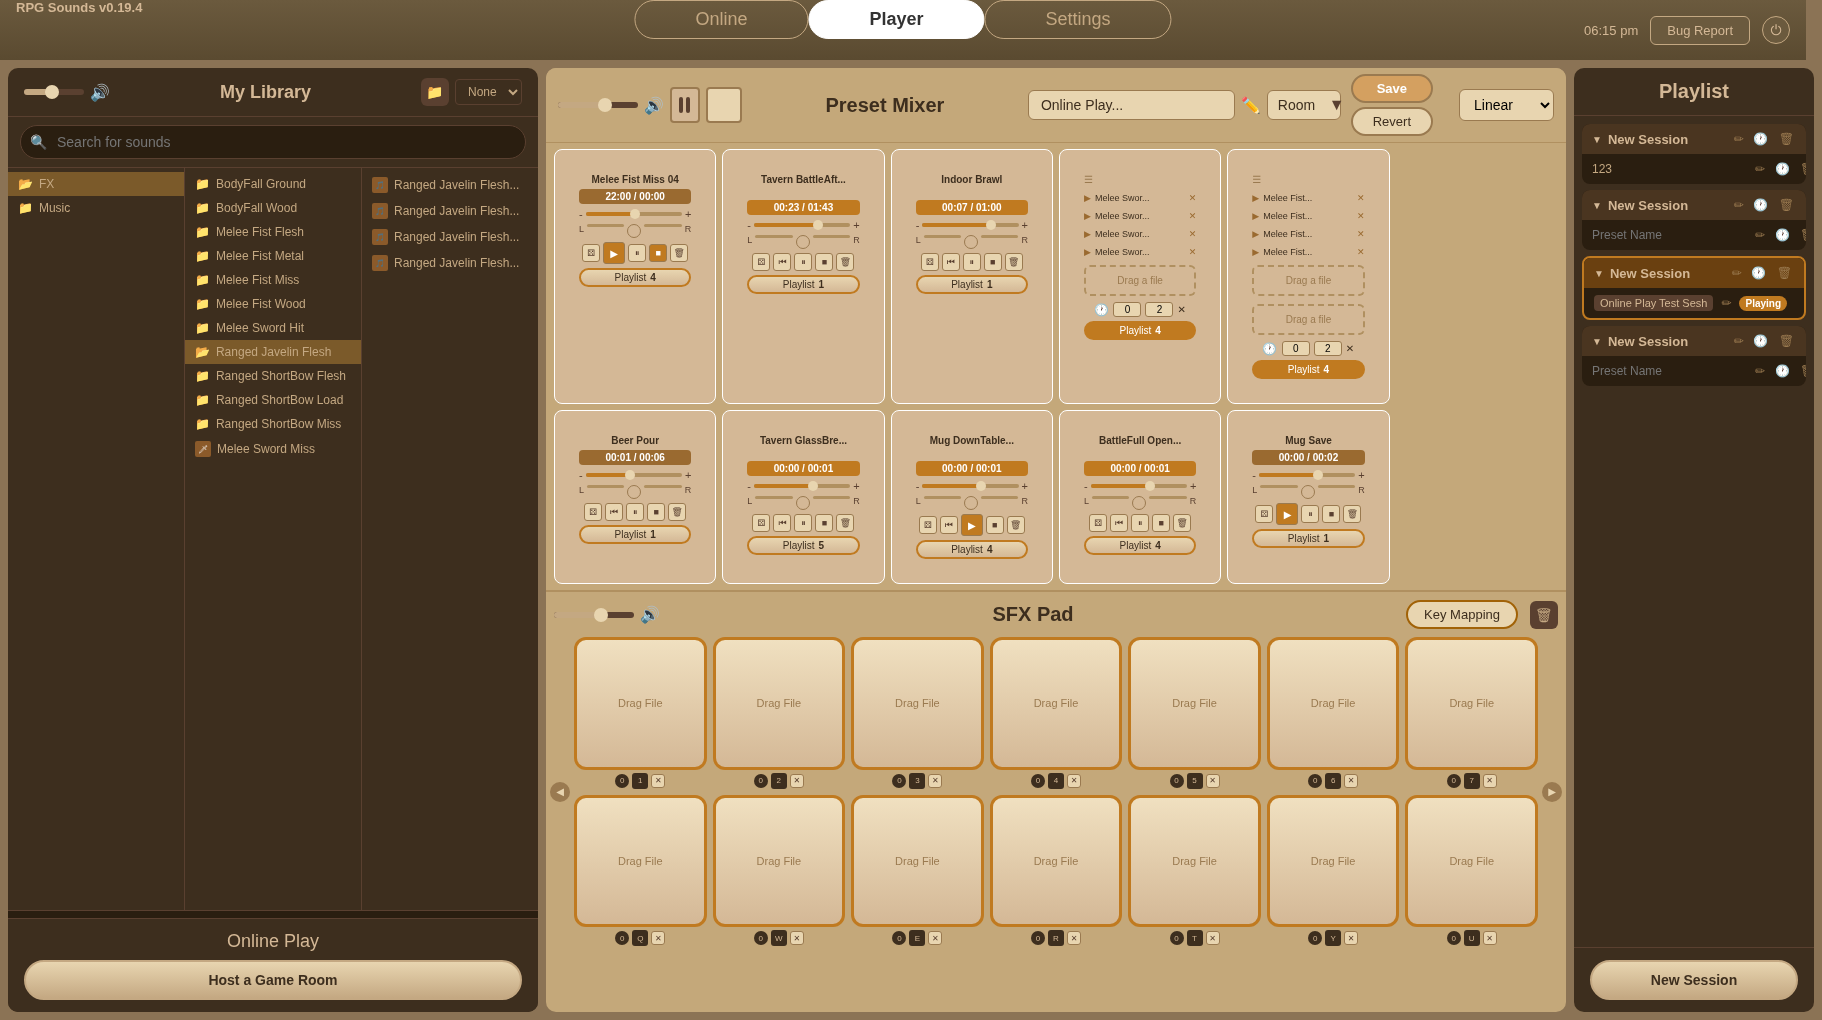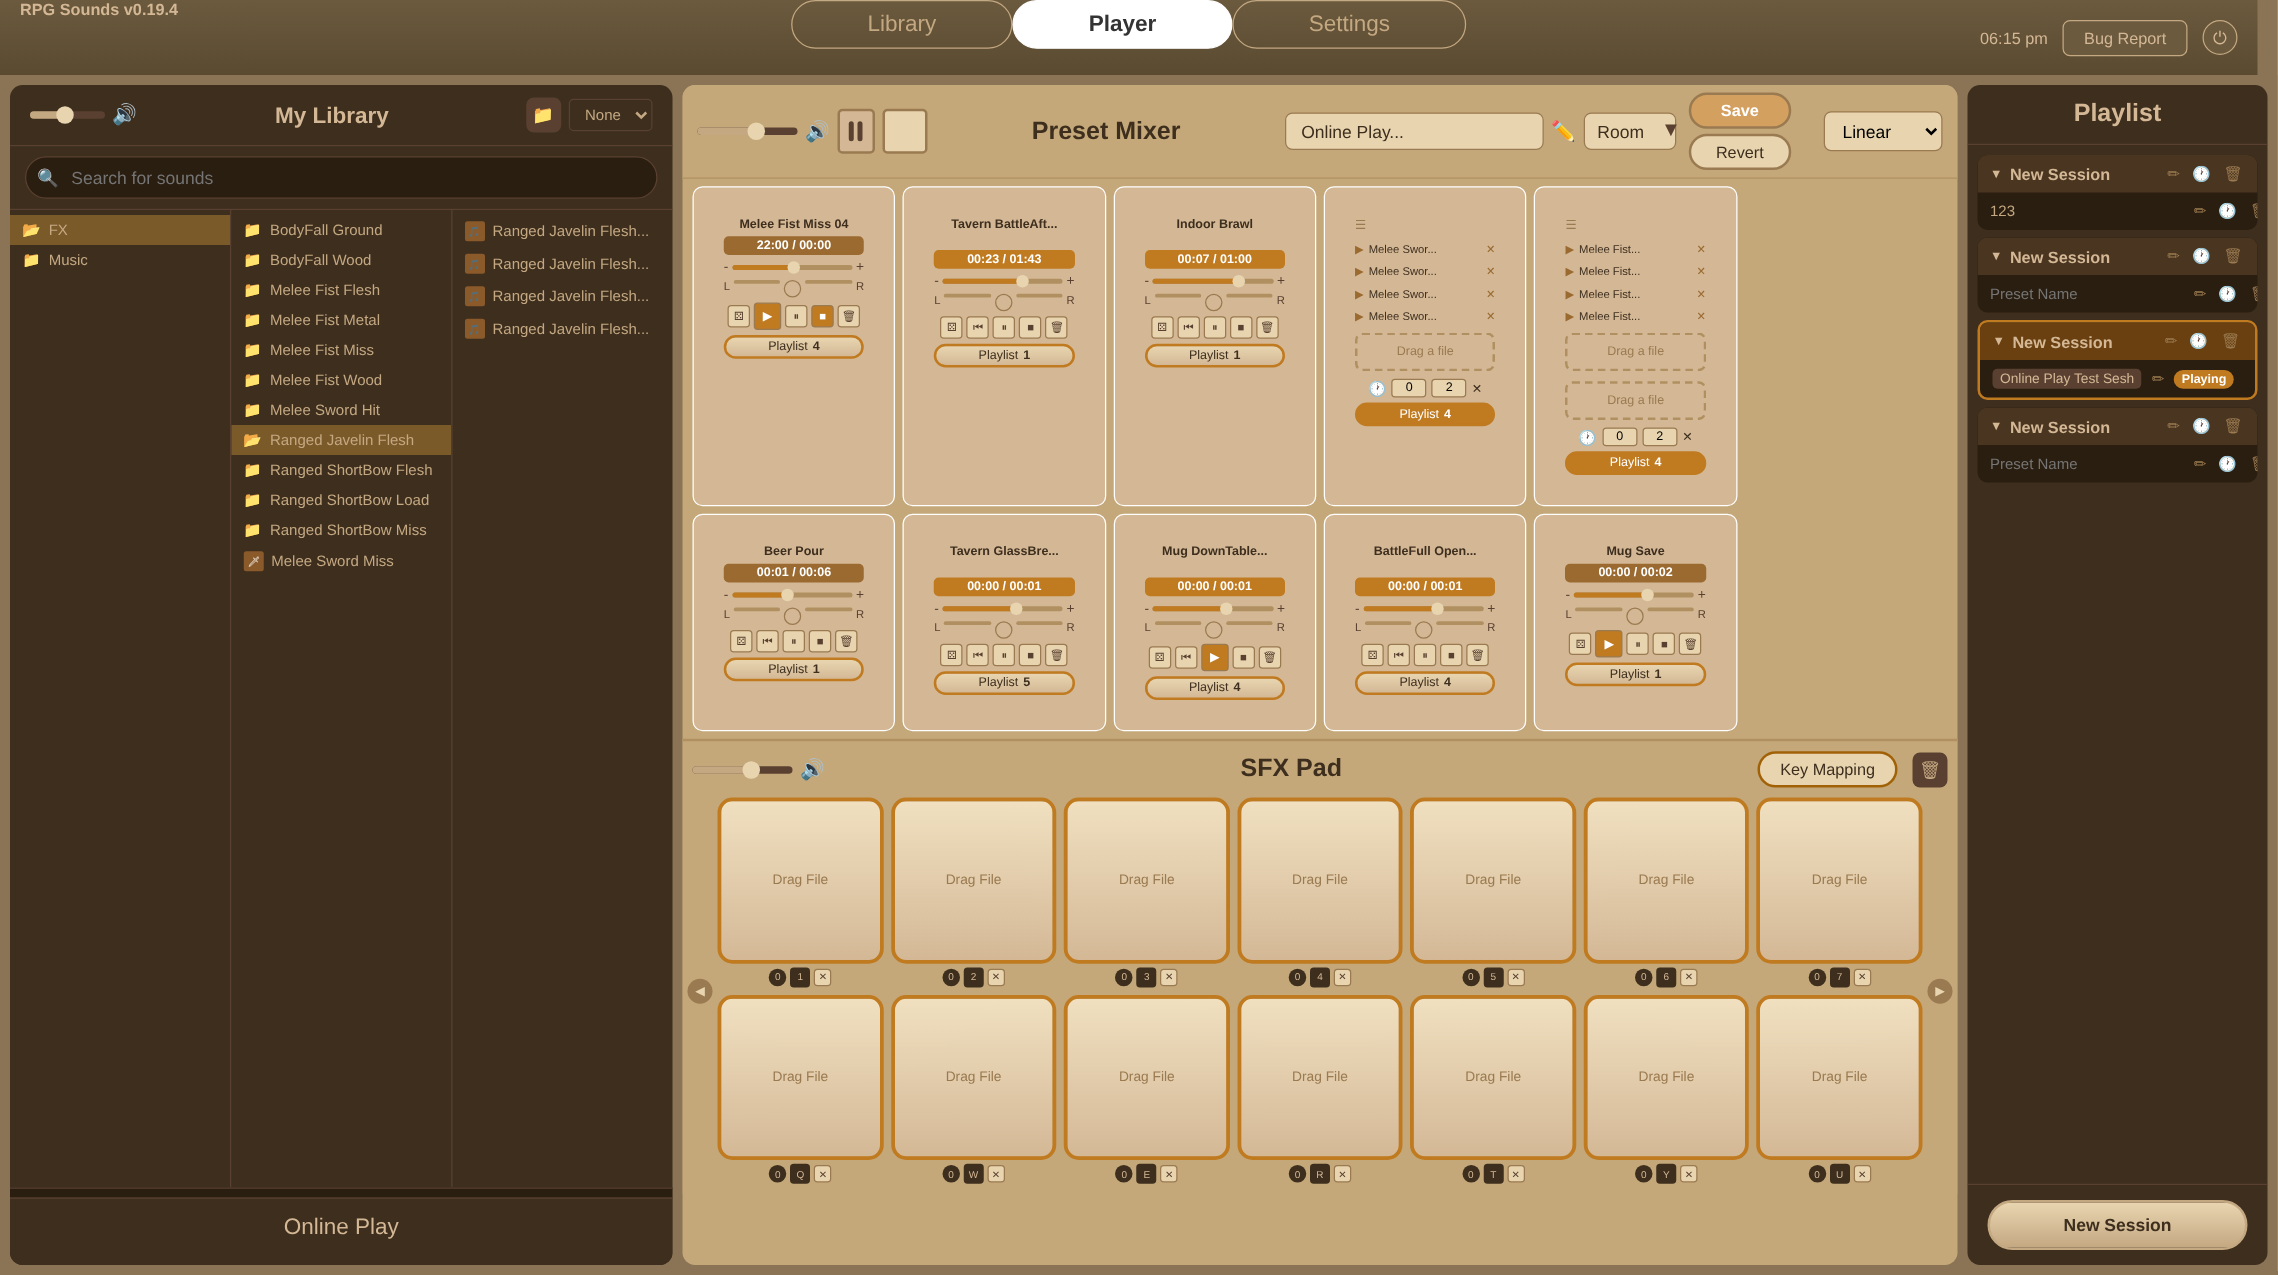--- a/index.html
+++ b/index.html
@@ -644,21 +644,21 @@
       padding: 1px;
     }
     .clock-icon { font-size: 12px; color: #5A4030; }
   </style>
 </head>
 <body>
 
 <div class="top-bar">
   <div class="app-title">RPG Sounds v0.19.4</div>
   <div class="top-tabs">
-    <button class="top-tab">Library</button>
+    <button class="top-tab">Online</button>
     <button class="top-tab active">Player</button>
     <button class="top-tab">Settings</button>
   </div>
   <div class="top-right">
     <div class="time-display">06:15 pm</div>
     <button class="bug-report-btn">Bug Report</button>
     <div class="power-btn">⏻</div>
   </div>
 </div>
 
@@ -770,20 +770,21 @@
         <div class="lib-item">
           <div class="img-icon">🎵</div>
           <span>Ranged Javelin Flesh...</span>
         </div>
       </div>
     </div>
 
     <div style="height:8px;background:#2A1E10;border-top:1px solid #5A4030;"></div>
     <div class="online-play-section">
       <div class="online-play-title">Online Play</div>
+      <button class="host-btn">Host a Game Room</button>
     </div>
   </div>
 
   <div class="player-panel">
 
     <div class="mixer-top-row">
       <div style="display:flex;align-items:center;gap:6px;">
         <div class="volume-slider-small">
           <div class="vol-track" style="width:80px;">
             <div class="vol-fill" style="width:55%;"></div>

